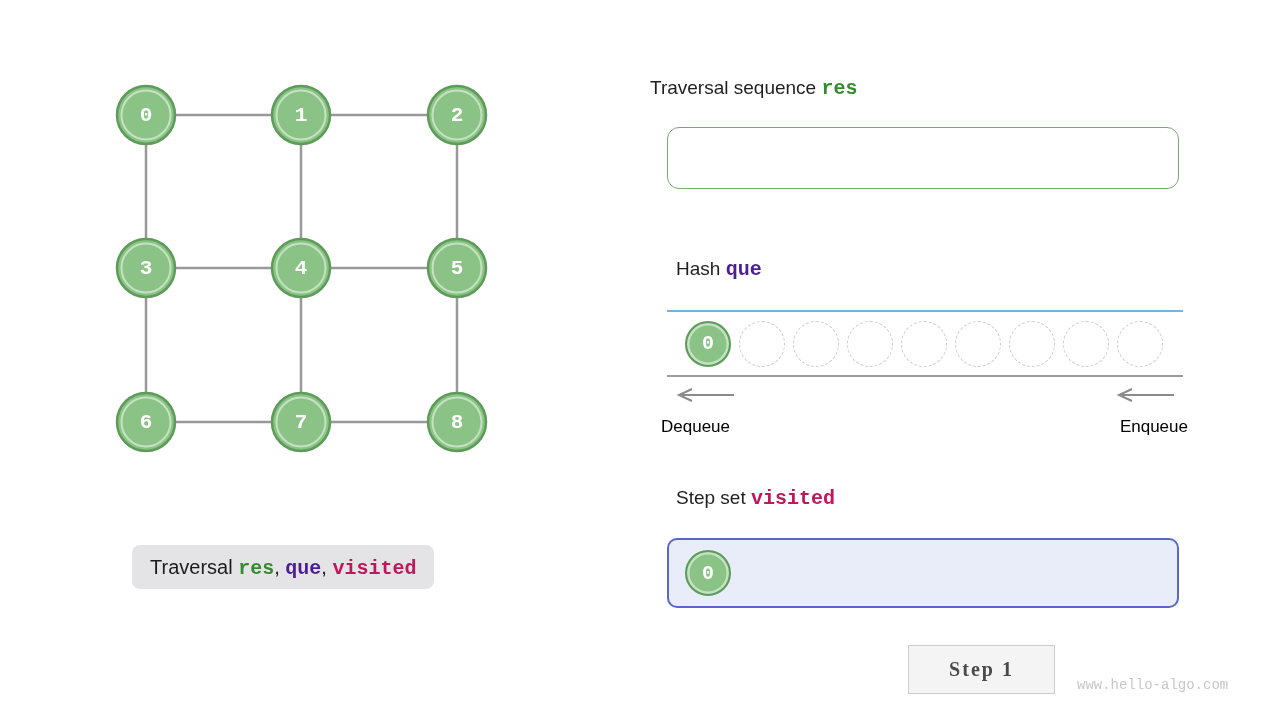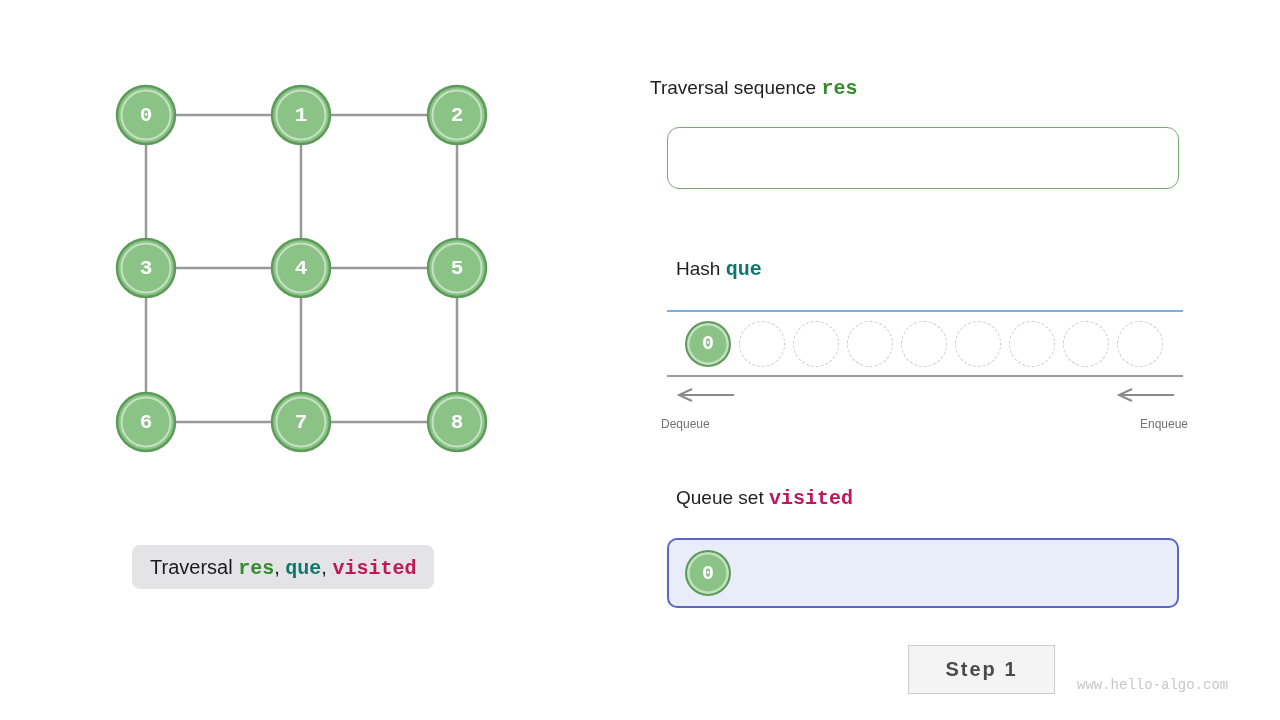--- a/index.html
+++ b/index.html
@@ -5,21 +5,21 @@
   html,body{margin:0;padding:0;}
   body{
     width:1280px;height:720px;position:relative;background:#ffffff;overflow:hidden;
     font-family:"Liberation Sans",sans-serif;
   }
   .abs{position:absolute;}
   
   .heading{font-size:19px;color:#1f1f1f;}
   .code{font-family:"Liberation Mono",monospace;font-weight:bold;font-size:20px;}
   .code.green{color:#368a2e;}
-  .code.blue{color:#0f766e;}
+  .code.blue{color:#4c1d95;}
   .code.indigo{color:#be185d;margin-top:24px;}
   
   svg.graph{left:0;top:0;}
   
   .caption{
     left:132px;top:545px;height:44px;line-height:44px;padding:0 18px;
     background:#e4e4e6;border-radius:8px;font-size:20px;color:#1c1c1c;white-space:nowrap;
   }
   
   .traversal-box{
@@ -37,33 +37,33 @@
     width:46px;height:46px;border-radius:50%;box-sizing:border-box;flex:0 0 auto;
     display:flex;align-items:center;justify-content:center;
     font-family:"Liberation Mono",monospace;font-weight:bold;font-size:20px;color:#ffffff;
   }
   .cell.filled{
     background:#8bc386;border:2px solid #5d9c58;
     box-shadow:inset 0 0 0 2.5px rgba(255,255,255,.5);
   }
   .cell.empty{border:1.5px dashed #c9c9c9;background:transparent;}
   
-  .arrow-label{font-size:12px;color:#737373;}
+  .arrow-label{font-size:17px;color:#000000;}
   
   .hashset-box{
     left:667px;top:538px;width:512px;height:70px;box-sizing:border-box;
     border:2px solid #5a68c4;border-radius:10px;background:#e9edfa;
     display:flex;align-items:center;padding-left:16px;gap:10px;
   }
   
   .step-button{
     left:908px;top:645px;width:147px;height:49px;box-sizing:border-box;
     background:#f4f4f4;border:1px solid #cccccc;
     display:flex;align-items:center;justify-content:center;
-    font-family:Liberation Sans, sans-serif;font-weight:bold;font-size:20px;color:#4a4a4a;
+    font-family:Liberation Serif, serif;font-weight:bold;font-size:20px;color:#4a4a4a;
     letter-spacing:2px;cursor:pointer;white-space:pre;
   }
   
   .watermark{
     left:1077px;top:677px;font-family:"Liberation Mono",monospace;font-size:14px;color:#c8c8c8;
   }
 </style>
 </head>
 <body>
 
@@ -151,21 +151,21 @@
     <line x1="58" y1="7" x2="6" y2="7" stroke="#8a8a8a" stroke-width="2"></line>
     <path d="M16 1 L3 7 L16 13" fill="none" stroke="#8a8a8a" stroke-width="2"></path>
   </svg>
   <svg class="abs" style="left:1116px;top:388px;" width="60" height="14">
     <line x1="58" y1="7" x2="6" y2="7" stroke="#8a8a8a" stroke-width="2"></line>
     <path d="M16 1 L3 7 L16 13" fill="none" stroke="#8a8a8a" stroke-width="2"></path>
   </svg>
   <div class="abs arrow-label" style="left:661px;top:417px;">Dequeue</div>
   <div class="abs arrow-label" style="left:1040px;top:417px;width:148px;text-align:right;">Enqueue</div>
 
-  <div class="abs heading" style="left:676px;top:487px;"><span>Queue set </span><span class="code indigo">visited</span></div>
+  <div class="abs heading" style="left:676px;top:487px;"><span>Step set </span><span class="code indigo">visited</span></div>
   <div class="abs hashset-box">
       <div class="cell filled">0</div>
     </div>
 
   <div class="abs step-button"><span>Step 1</span></div>
 
   <div class="abs watermark">www.hello-algo.com</div>
 
 </div>
 

